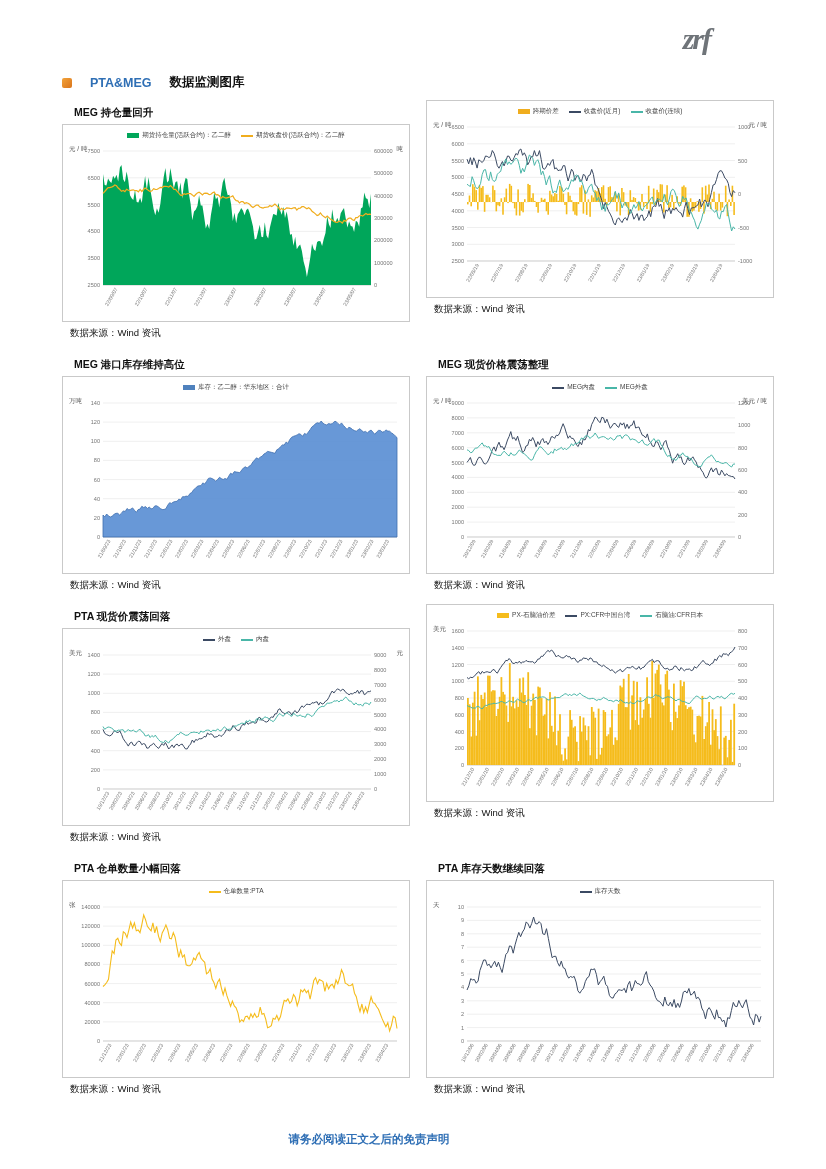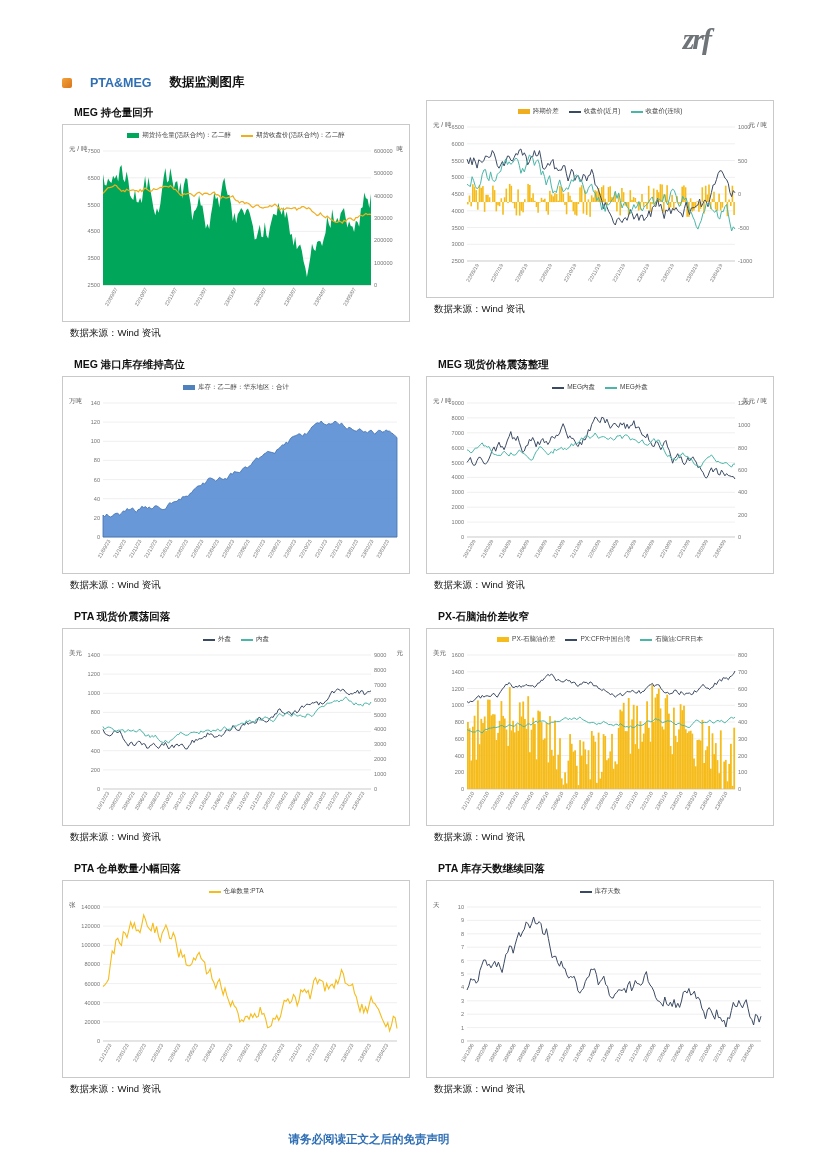--- a/index.html
+++ b/index.html
@@ -570,21 +570,20 @@
               <text class="xtick" transform="translate(276.1,164) rotate(-60)" text-anchor="end">22/12/23</text>
               <text class="xtick" transform="translate(288.9,164) rotate(-60)" text-anchor="end">23/02/23</text>
               <text class="xtick" transform="translate(301.6,164) rotate(-60)" text-anchor="end">23/04/23</text>
               <path d="M40.0,100.4L41.7,104.3L43.4,105.5L45.1,106.3L46.7,106.9L48.4,106.1L50.1,103.6L51.8,101.4L53.5,103.3L55.2,103.4L56.9,102.0L58.5,105.4L60.2,109.6L61.9,112.2L63.6,114.4L65.3,117.1L67.0,114.0L68.7,113.1L70.3,116.1L72.0,116.6L73.7,113.9L75.4,112.2L77.1,112.6L78.8,115.7L80.5,114.6L82.1,115.2L83.8,119.1L85.5,119.1L87.2,116.6L88.9,115.8L90.6,114.2L92.3,116.4L93.9,118.1L95.6,119.4L97.3,117.0L99.0,114.5L100.7,116.4L102.4,113.5L104.1,116.8L105.7,120.0L107.4,118.2L109.1,115.9L110.8,118.7L112.5,115.9L114.2,115.1L115.8,117.1L117.5,115.6L119.2,115.1L120.9,117.7L122.6,120.0L124.3,119.8L126.0,116.8L127.6,115.1L129.3,111.0L131.0,113.5L132.7,110.5L134.4,111.2L136.1,109.7L137.8,109.8L139.4,109.4L141.1,107.4L142.8,108.0L144.5,104.0L146.2,105.5L147.9,104.8L149.6,105.7L151.2,108.3L152.9,107.9L154.6,107.5L156.3,105.8L158.0,107.5L159.7,106.0L161.4,104.4L163.0,100.9L164.7,100.9L166.4,101.8L168.1,100.8L169.8,96.6L171.5,97.7L173.2,100.5L174.8,101.4L176.5,101.3L178.2,97.5L179.9,95.3L181.6,96.1L183.3,92.8L185.0,95.3L186.6,94.2L188.3,93.8L190.0,92.6L191.7,94.2L193.4,93.8L195.1,89.0L196.8,88.3L198.4,91.1L200.1,90.9L201.8,92.6L203.5,93.0L205.2,92.1L206.9,89.2L208.6,88.0L210.2,88.3L211.9,84.9L213.6,84.8L215.3,80.6L217.0,79.8L218.7,82.8L220.4,83.8L222.0,85.1L223.7,83.8L225.4,82.7L227.1,83.4L228.8,86.2L230.5,83.0L232.2,81.6L233.8,83.9L235.5,82.5L237.2,79.3L238.9,76.8L240.6,78.4L242.3,76.4L243.9,75.1L245.6,75.5L247.3,75.6L249.0,73.7L250.7,74.0L252.4,73.2L254.1,72.8L255.7,76.1L257.4,73.2L259.1,75.1L260.8,74.4L262.5,72.2L264.2,71.2L265.9,68.3L267.5,64.9L269.2,62.0L270.9,64.0L272.6,61.7L274.3,60.0L276.0,60.5L277.7,62.1L279.3,60.2L281.0,60.9L282.7,63.4L284.4,64.5L286.1,65.8L287.8,64.5L289.5,65.1L291.1,63.5L292.8,63.7L294.5,61.2L296.2,64.5L297.9,61.8L299.6,61.8L301.3,65.7L302.9,64.8L304.6,62.6L306.3,62.7L308.0,61.9" fill="none" stroke="#3b4a63" stroke-width="1"></path>
               <path d="M40.0,97.5L41.7,100.3L43.4,99.0L45.1,98.0L46.7,98.3L48.4,99.0L50.1,100.2L51.8,102.5L53.5,102.1L55.2,101.1L56.9,101.3L58.5,100.8L60.2,100.8L61.9,103.5L63.6,101.8L65.3,100.7L67.0,101.9L68.7,101.9L70.3,101.0L72.0,102.6L73.7,102.8L75.4,101.2L77.1,100.3L78.8,102.7L80.5,103.8L82.1,106.9L83.8,106.8L85.5,105.7L87.2,108.5L88.9,106.5L90.6,108.1L92.3,106.1L93.9,108.5L95.6,110.6L97.3,112.5L99.0,113.1L100.7,113.6L102.4,111.2L104.1,113.0L105.7,114.0L107.4,111.4L109.1,110.8L110.8,108.8L112.5,107.5L114.2,105.5L115.8,105.6L117.5,103.2L119.2,104.3L120.9,105.3L122.6,106.3L124.3,106.2L126.0,105.4L127.6,103.6L129.3,103.5L131.0,103.0L132.7,103.5L134.4,103.5L136.1,104.8L137.8,102.0L139.4,102.9L141.1,102.9L142.8,101.4L144.5,101.1L146.2,101.2L147.9,103.0L149.6,101.3L151.2,101.4L152.9,101.9L154.6,99.8L156.3,101.6L158.0,101.9L159.7,99.7L161.4,97.8L163.0,99.4L164.7,100.5L166.4,100.2L168.1,100.1L169.8,98.7L171.5,96.8L173.2,97.2L174.8,96.0L176.5,95.4L178.2,94.3L179.9,94.2L181.6,95.0L183.3,91.7L185.0,93.0L186.6,91.0L188.3,92.6L190.0,93.0L191.7,93.2L193.4,90.0L195.1,89.5L196.8,91.4L198.4,90.0L200.1,89.8L201.8,87.8L203.5,88.5L205.2,89.0L206.9,90.8L208.6,91.6L210.2,92.7L211.9,90.8L213.6,88.2L215.3,85.6L217.0,84.5L218.7,86.4L220.4,87.2L222.0,84.8L223.7,83.7L225.4,84.8L227.1,86.5L228.8,87.3L230.5,84.4L232.2,85.4L233.8,87.1L235.5,86.8L237.2,86.0L238.9,87.3L240.6,87.5L242.3,88.4L243.9,85.1L245.6,85.3L247.3,86.3L249.0,87.6L250.7,85.8L252.4,83.2L254.1,81.0L255.7,79.2L257.4,78.1L259.1,77.3L260.8,77.5L262.5,76.2L264.2,74.0L265.9,74.3L267.5,73.9L269.2,73.6L270.9,71.9L272.6,72.1L274.3,71.5L276.0,73.0L277.7,71.2L279.3,71.5L281.0,69.9L282.7,68.0L284.4,69.6L286.1,72.0L287.8,72.2L289.5,73.8L291.1,76.0L292.8,73.8L294.5,75.6L296.2,75.9L297.9,75.4L299.6,77.2L301.3,74.3L302.9,74.0L304.6,74.5L306.3,75.7L308.0,73.0" fill="none" stroke="#49b6a8" stroke-width="1"></path>
             </svg>
       </div>
       <div class="src">数据来源：Wind 资讯</div>
     </div>
         <div class="cell">
-      <div class="cap">PX-石脑油价差收窄</div>
       <div class="frame">
         <div class="legend">
               <span class="li">
         <span class="sw " style="background:#f5bc1c"></span>
         <span>PX-石脑油价差</span>
               </span>
               <span class="li">
         <span class="sw line" style="background:#3b4a63"></span>
         <span>PX:CFR中国台湾</span>
               </span>

